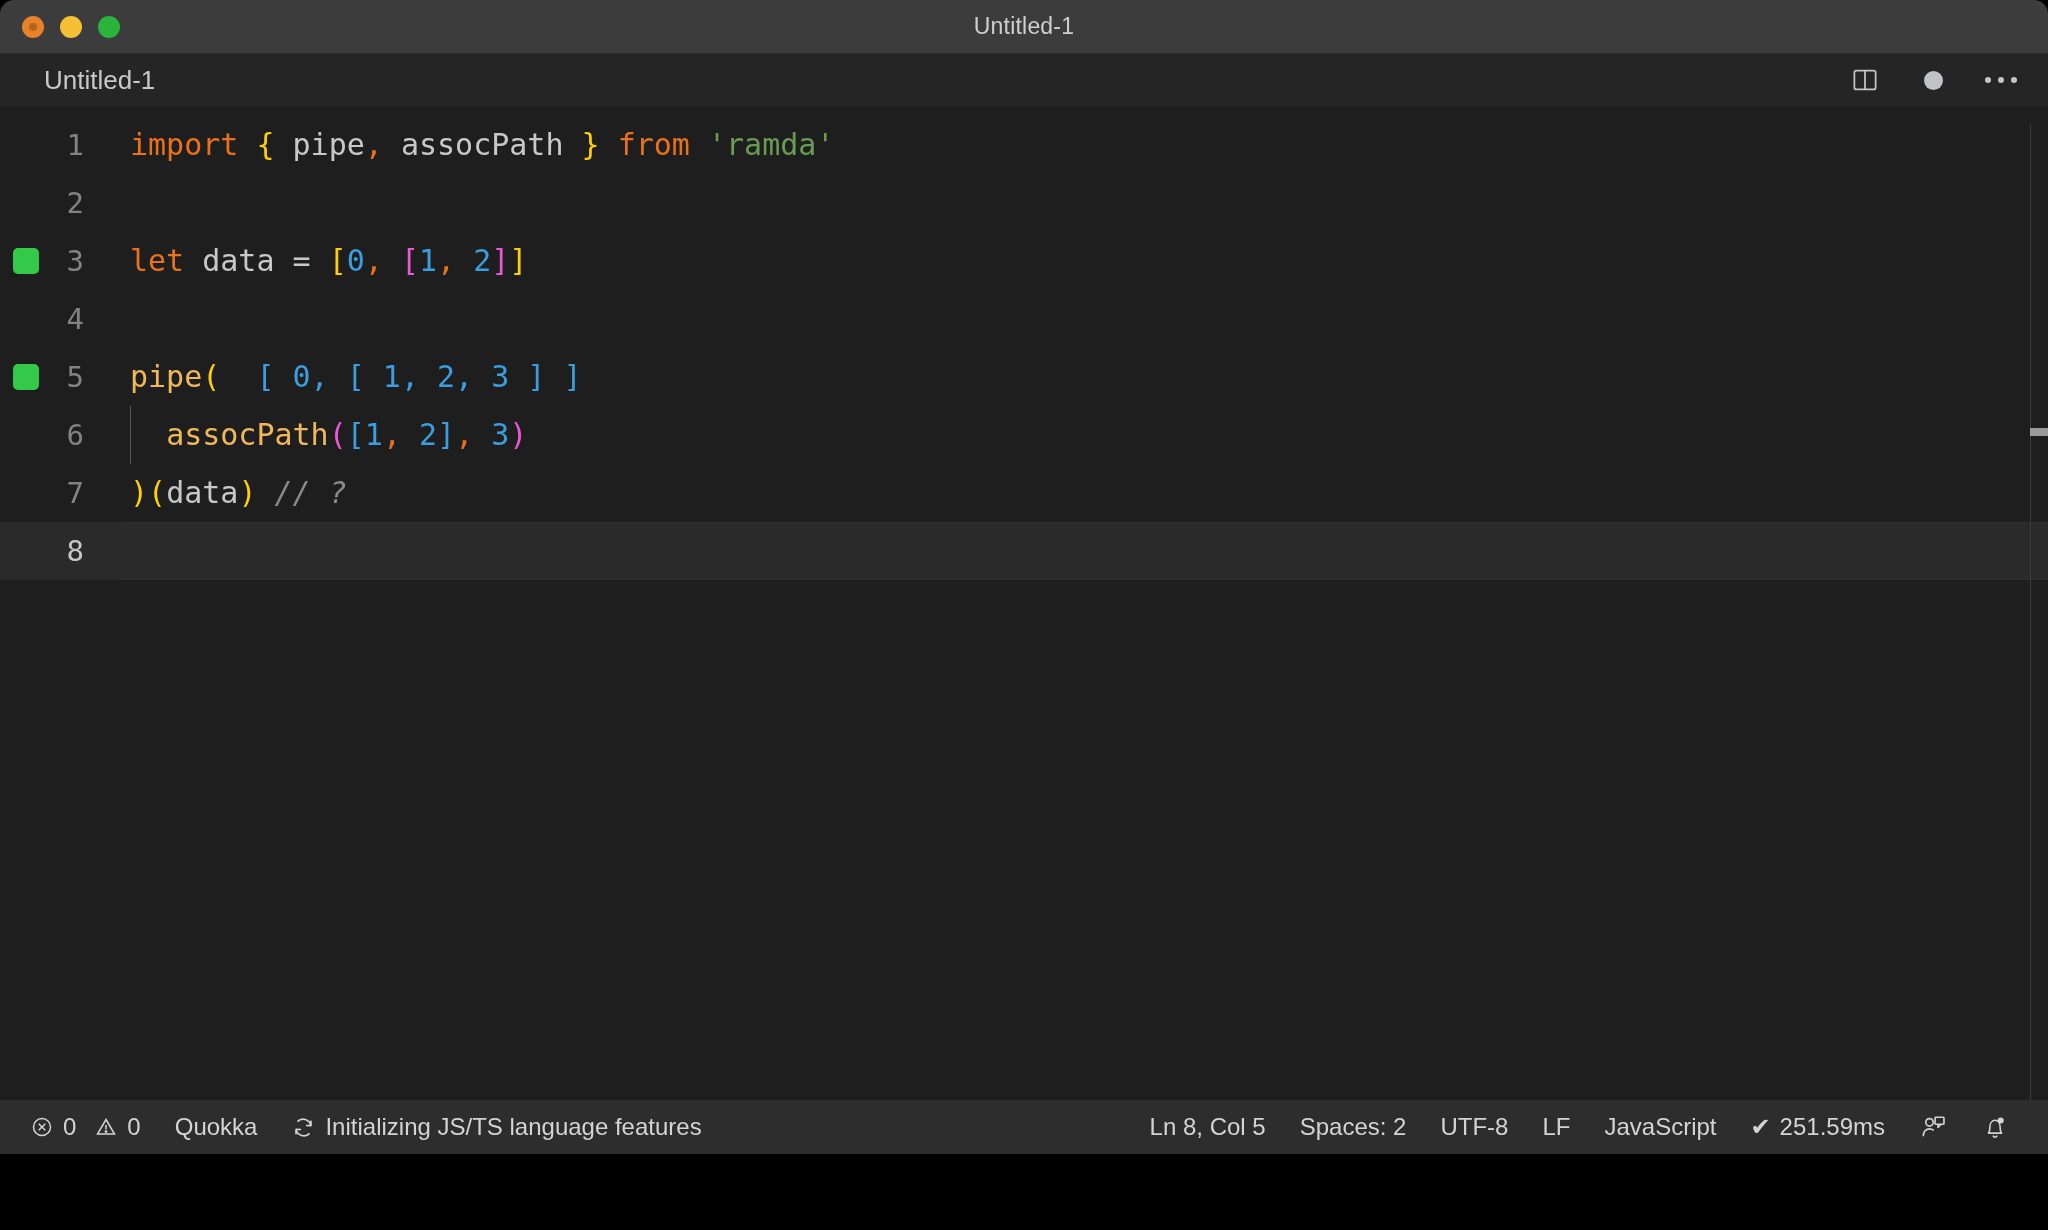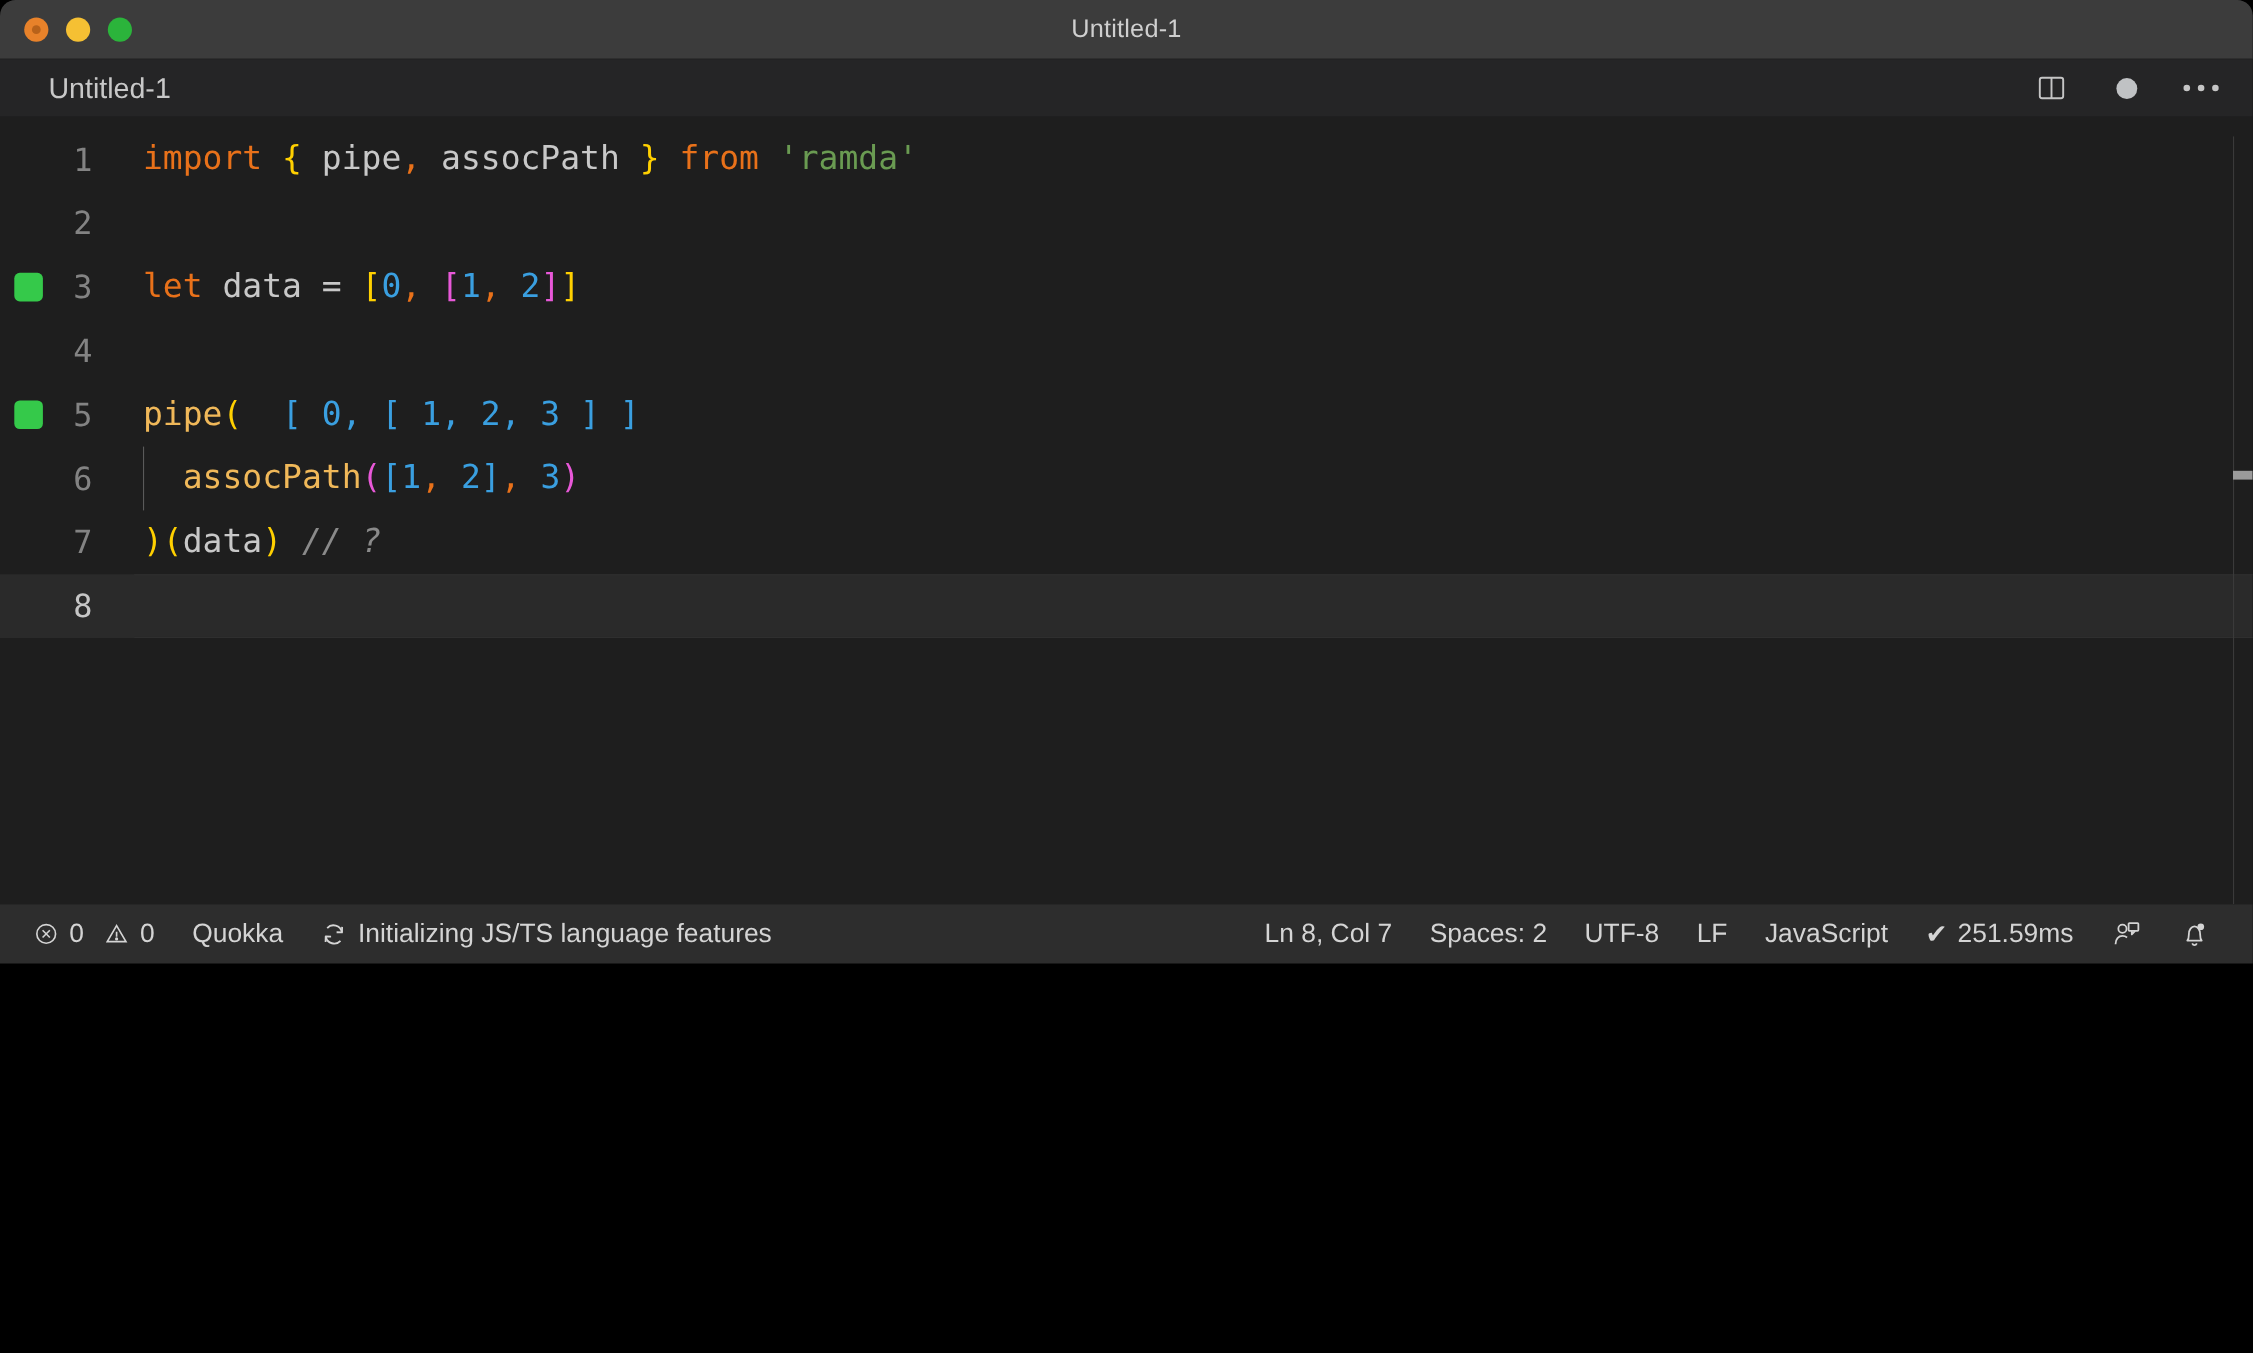--- a/index.html
+++ b/index.html
@@ -7,21 +7,21 @@
     width: 2048px; height: 1230px;
     background: #000000;
     font-family: "Liberation Sans", sans-serif;
     overflow: hidden;
   }
 
   
   .window {
     position: absolute;
     left: 0; top: 0;
-    width: 2048px; height: 876px;
+    width: 2048px; height: 1154px;
     background: #1e1e1e;
     border-radius: 14px 14px 0 0;
     overflow: hidden;
     display: flex;
     flex-direction: column;
   }
 
   
   .titlebar {
     position: relative;
@@ -298,21 +298,21 @@
           <path d="M5 14 A7.5 7.5 0 0 0 17.8 17.6"></path>
           <path d="M19.2 5.4 L19.1 10.2 L14.4 10.1" stroke-linejoin="round"></path>
           <path d="M4.8 18.6 L4.9 13.8 L9.6 13.9" stroke-linejoin="round"></path>
         </svg>
         <span>Initializing JS/TS language features</span>
       </div>
     </div>
 
     <div class="status-right">
       <div class="status-item">
-        <span>Ln 8, Col 7</span>
+        <span>Ln 8, Col 5</span>
       </div>
       <div class="status-item">
         <span>Spaces: 2</span>
       </div>
       <div class="status-item">
         <span>UTF-8</span>
       </div>
       <div class="status-item">
         <span>LF</span>
       </div>

